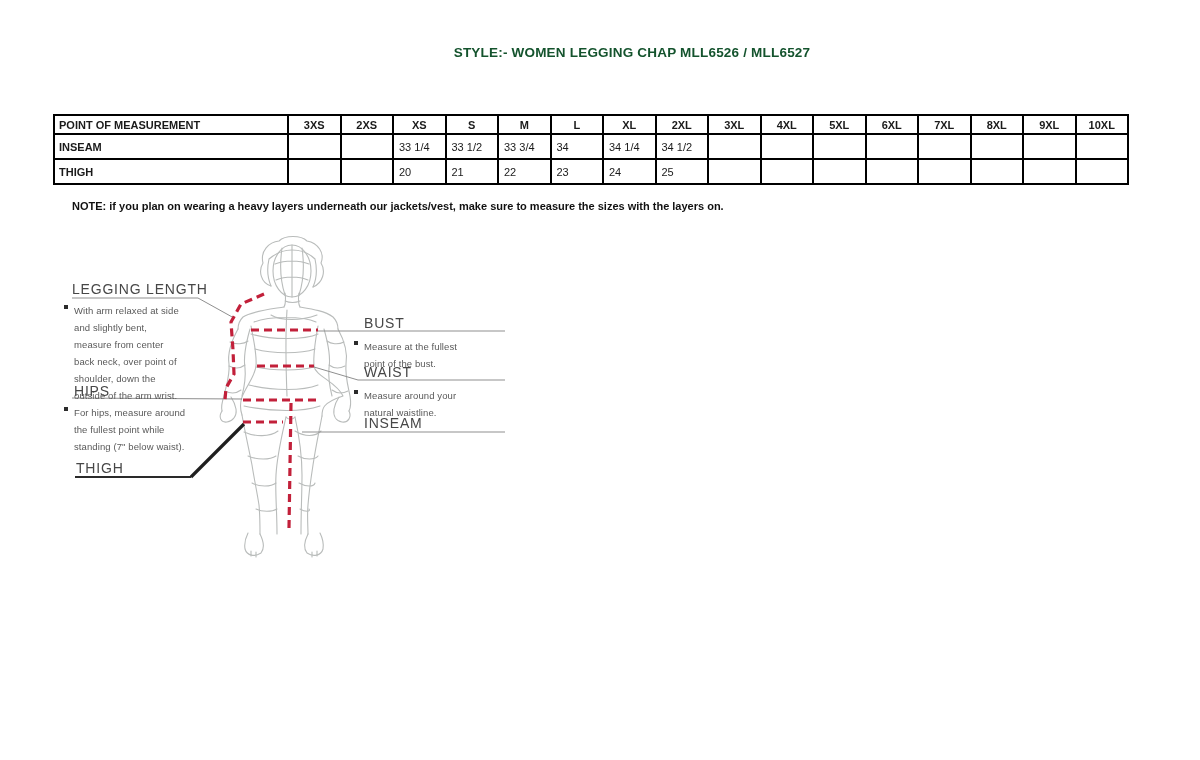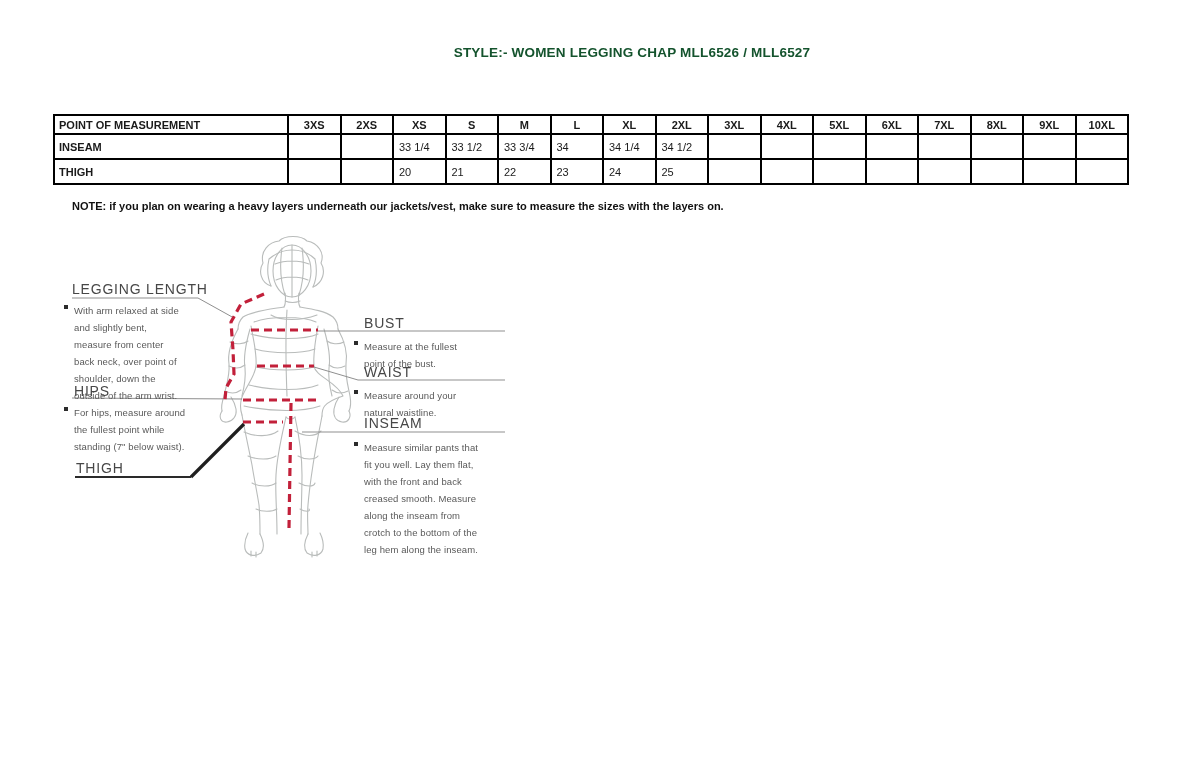--- a/index.html
+++ b/index.html
@@ -248,19 +248,15 @@
       <span>Measure at the fullest point of the bust.</span>
     </div>
 
     <div class="g-head h-waist">WAIST</div>
     <div class="g-desc d-waist">
       <span class="bullet"></span>
       <span>Measure around your natural waistline.</span>
     </div>
 
     <div class="g-head h-inseam">INSEAM</div>
-    <div class="g-desc d-inseam">
-      <span class="bullet"></span>
-      <span>Measure similar pants that fit you well. Lay them flat, with the front and back creased smooth. Measure along the inseam from crotch to the bottom of the leg hem along the inseam.</span>
-    </div>
 
   </div>
 </div>
 
 </body></html>

